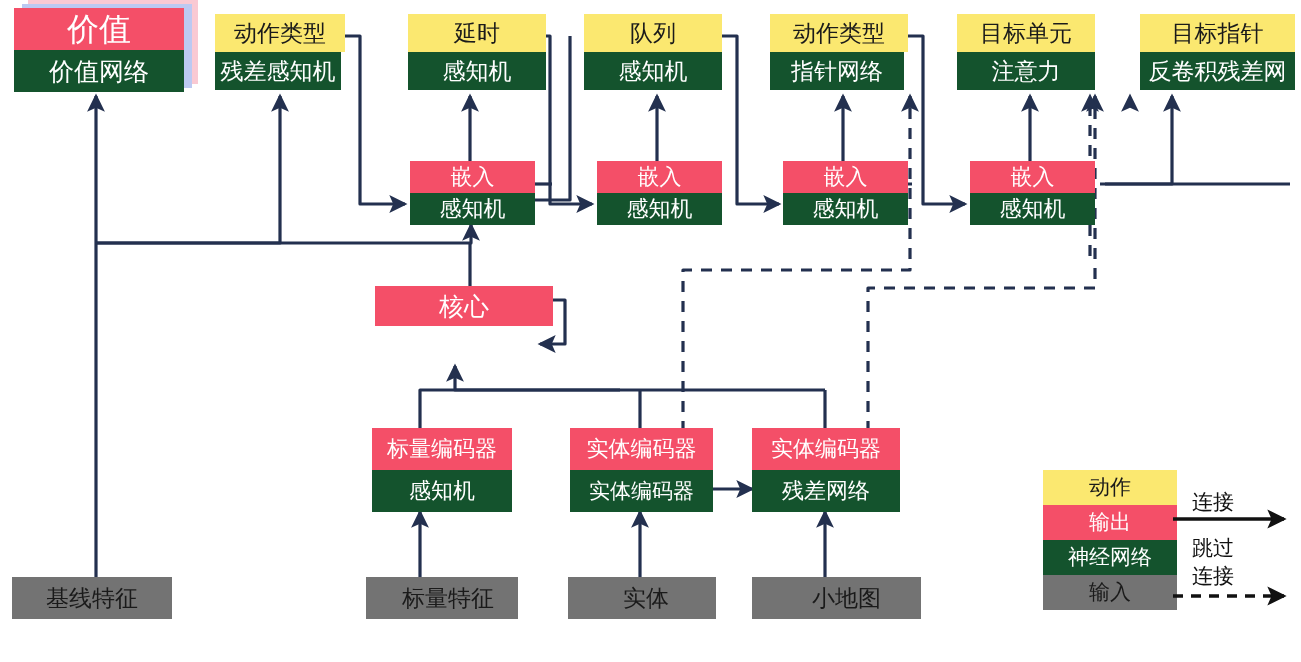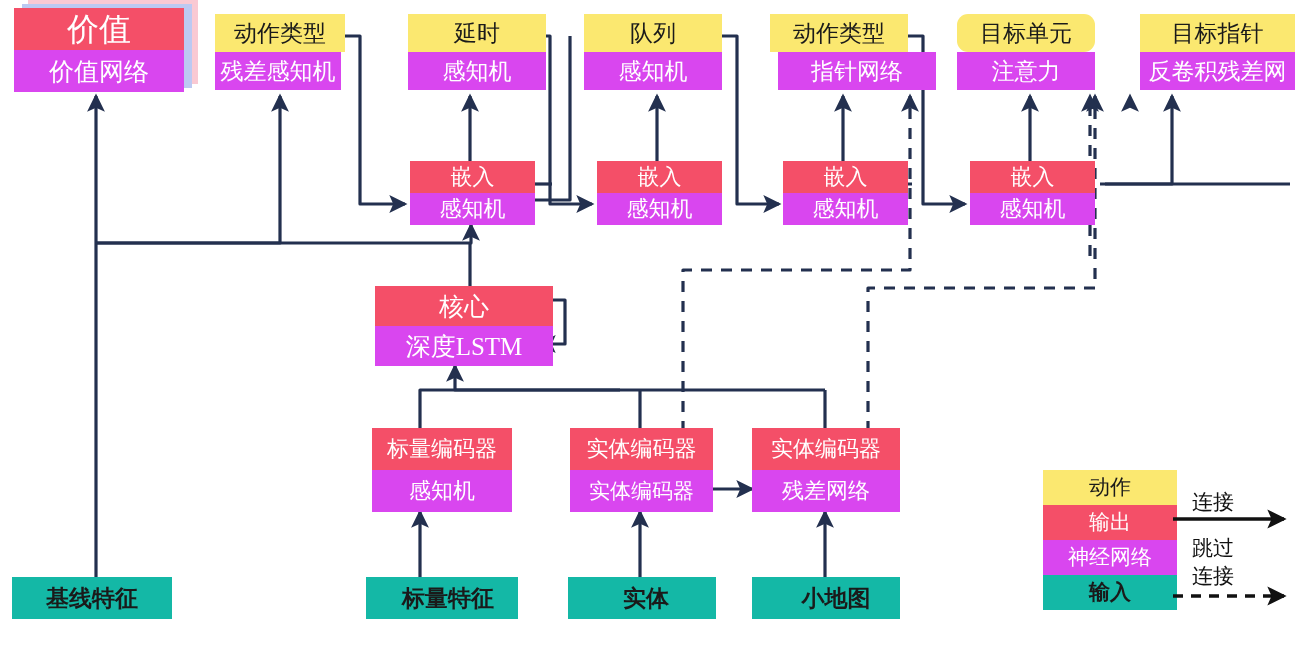--- a/index.html
+++ b/index.html
@@ -5,22 +5,22 @@
   html,body{margin:0;padding:0;background:#ffffff;}
   body{width:1301px;height:662px;overflow:hidden;
        font-family:"Liberation Serif","DejaVu Serif",serif;}
   #stage{position:relative;width:1301px;height:662px;}
   svg.wires{position:absolute;left:0;top:0;width:1301px;height:662px;}
   .node{position:absolute;box-sizing:border-box;}
   .cell{display:flex;align-items:center;justify-content:center;
         box-sizing:border-box;white-space:nowrap;line-height:1;}
   .c-action{background:#fbe870;color:#1a1a1a;}
   .c-output{background:#f44f68;color:#ffffff;}
-  .c-net{background:#d946ef;color:#ffffff;}
-  .c-input{background:#14b8a6;color:#1a1a1a;font-weight:bold;}
+  .c-net{background:#14532d;color:#ffffff;}
+  .c-input{background:#737373;color:#1a1a1a;}
   .shadow1,.shadow2{position:absolute;box-sizing:border-box;}
   .lg{position:absolute;}
   .lg .cell{font-size:21px;}
   .legtxt{position:absolute;font-size:21px;color:#111;white-space:nowrap;}
 </style>
 </head>
 <body>
 
 <div id="stage">
 
@@ -101,25 +101,25 @@
     <div class="cell c-net" style="position:absolute;left:0;top:38px;width:138px;height:38px;font-size:23px;">感知机</div>
   </div>
 
   <div class="node" style="left:584px;top:14px;width:138px;height:76px;">
     <div class="cell c-action" style="position:absolute;left:0;top:0;width:138px;height:38px;font-size:23px;">队列</div>
     <div class="cell c-net" style="position:absolute;left:0;top:38px;width:138px;height:38px;font-size:23px;">感知机</div>
   </div>
 
   <div class="node" style="left:770px;top:14px;width:138px;height:76px;">
     <div class="cell c-action" style="position:absolute;left:0;top:0;width:138px;height:38px;font-size:23px;">动作类型</div>
-    <div class="cell c-net" style="position:absolute;left:8px;top:38px;width:158px;height:38px;font-size:23px;">指针网络</div>
+    <div class="cell c-net" style="position:absolute;left:0;top:38px;width:134px;height:38px;font-size:23px;">指针网络</div>
   </div>
 
   <div class="node" style="left:957px;top:14px;width:138px;height:76px;">
-    <div class="cell c-action" style="position:absolute;left:0;top:0;width:138px;height:38px;font-size:23px;border-radius:11px;">目标单元</div>
+    <div class="cell c-action" style="position:absolute;left:0;top:0;width:138px;height:38px;font-size:23px;">目标单元</div>
     <div class="cell c-net" style="position:absolute;left:0;top:38px;width:138px;height:38px;font-size:23px;">注意力</div>
   </div>
 
   <div class="node" style="left:1140px;top:14px;width:155px;height:76px;">
     <div class="cell c-action" style="position:absolute;left:0;top:0;width:155px;height:38px;font-size:23px;">目标指针</div>
     <div class="cell c-net" style="position:absolute;left:0;top:38px;width:155px;height:38px;font-size:23px;">反卷积残差网</div>
   </div>
 
   <div class="node" style="left:410px;top:161px;width:125px;height:64px;">
     <div class="cell c-output" style="position:absolute;left:0;top:0;width:125px;height:32px;font-size:22px;">嵌入</div>
@@ -136,42 +136,41 @@
     <div class="cell c-net" style="position:absolute;left:0;top:32px;width:125px;height:32px;font-size:22px;">感知机</div>
   </div>
 
   <div class="node" style="left:970px;top:161px;width:125px;height:64px;">
     <div class="cell c-output" style="position:absolute;left:0;top:0;width:125px;height:32px;font-size:22px;">嵌入</div>
     <div class="cell c-net" style="position:absolute;left:0;top:32px;width:125px;height:32px;font-size:22px;">感知机</div>
   </div>
 
   <div class="node" style="left:375px;top:286px;width:178px;height:80px;">
     <div class="cell c-output" style="position:absolute;left:0;top:0;width:178px;height:40px;font-size:25px;">核心</div>
-    <div class="cell c-net" style="position:absolute;left:0;top:40px;width:178px;height:40px;font-size:25px;">深度LSTM</div>
   </div>
 
   <div class="node" style="left:372px;top:428px;width:140px;height:84px;font-family:Liberation Serif, serif;">
     <div class="cell c-output" style="position:absolute;left:0;top:0;width:140px;height:42px;font-size:22px;">标量编码器</div>
     <div class="cell c-net" style="position:absolute;left:0;top:42px;width:140px;height:42px;font-size:22px;">感知机</div>
   </div>
 
   <div class="node" style="left:570px;top:428px;width:143px;height:84px;">
     <div class="cell c-output" style="position:absolute;left:0;top:0;width:143px;height:42px;font-size:22px;">实体编码器</div>
     <div class="cell c-net" style="position:absolute;left:0;top:42px;width:143px;height:42px;font-size:21px;">实体编码器</div>
   </div>
 
   <div class="node" style="left:752px;top:428px;width:148px;height:84px;">
     <div class="cell c-output" style="position:absolute;left:0;top:0;width:148px;height:42px;font-size:22px;">实体编码器</div>
     <div class="cell c-net" style="position:absolute;left:0;top:42px;width:148px;height:42px;font-size:22px;">残差网络</div>
   </div>
 
   <div class="node cell c-input" style="left:12px;top:577px;width:160px;height:42px;font-size:23px;">基线特征</div>
   <div class="node cell c-input" style="left:366px;top:577px;width:152px;height:42px;font-size:23px;padding-left:12px;">标量特征</div>
   <div class="node cell c-input" style="left:568px;top:577px;width:148px;height:42px;font-size:23px;padding-left:8px;">实体</div>
-  <div class="node cell c-input" style="left:752px;top:577px;width:148px;height:42px;font-size:23px;padding-left:20px;">小地图</div>
+  <div class="node cell c-input" style="left:752px;top:577px;width:169px;height:42px;font-size:23px;padding-left:20px;">小地图</div>
 
   <div class="lg" style="left:1043px;top:470px;width:134px;height:140px;">
     <div class="cell c-action" style="position:absolute;left:0;top:0;width:134px;height:35px;">动作</div>
     <div class="cell c-output" style="position:absolute;left:0;top:35px;width:134px;height:35px;">输出</div>
     <div class="cell c-net" style="position:absolute;left:0;top:70px;width:134px;height:35px;">神经网络</div>
     <div class="cell c-input" style="position:absolute;left:0;top:105px;width:134px;height:35px;">输入</div>
   </div>
 
   <div class="legtxt" style="left:1192px;top:488px;">连接</div>
   <div class="legtxt" style="left:1192px;top:534px;">跳过</div>

